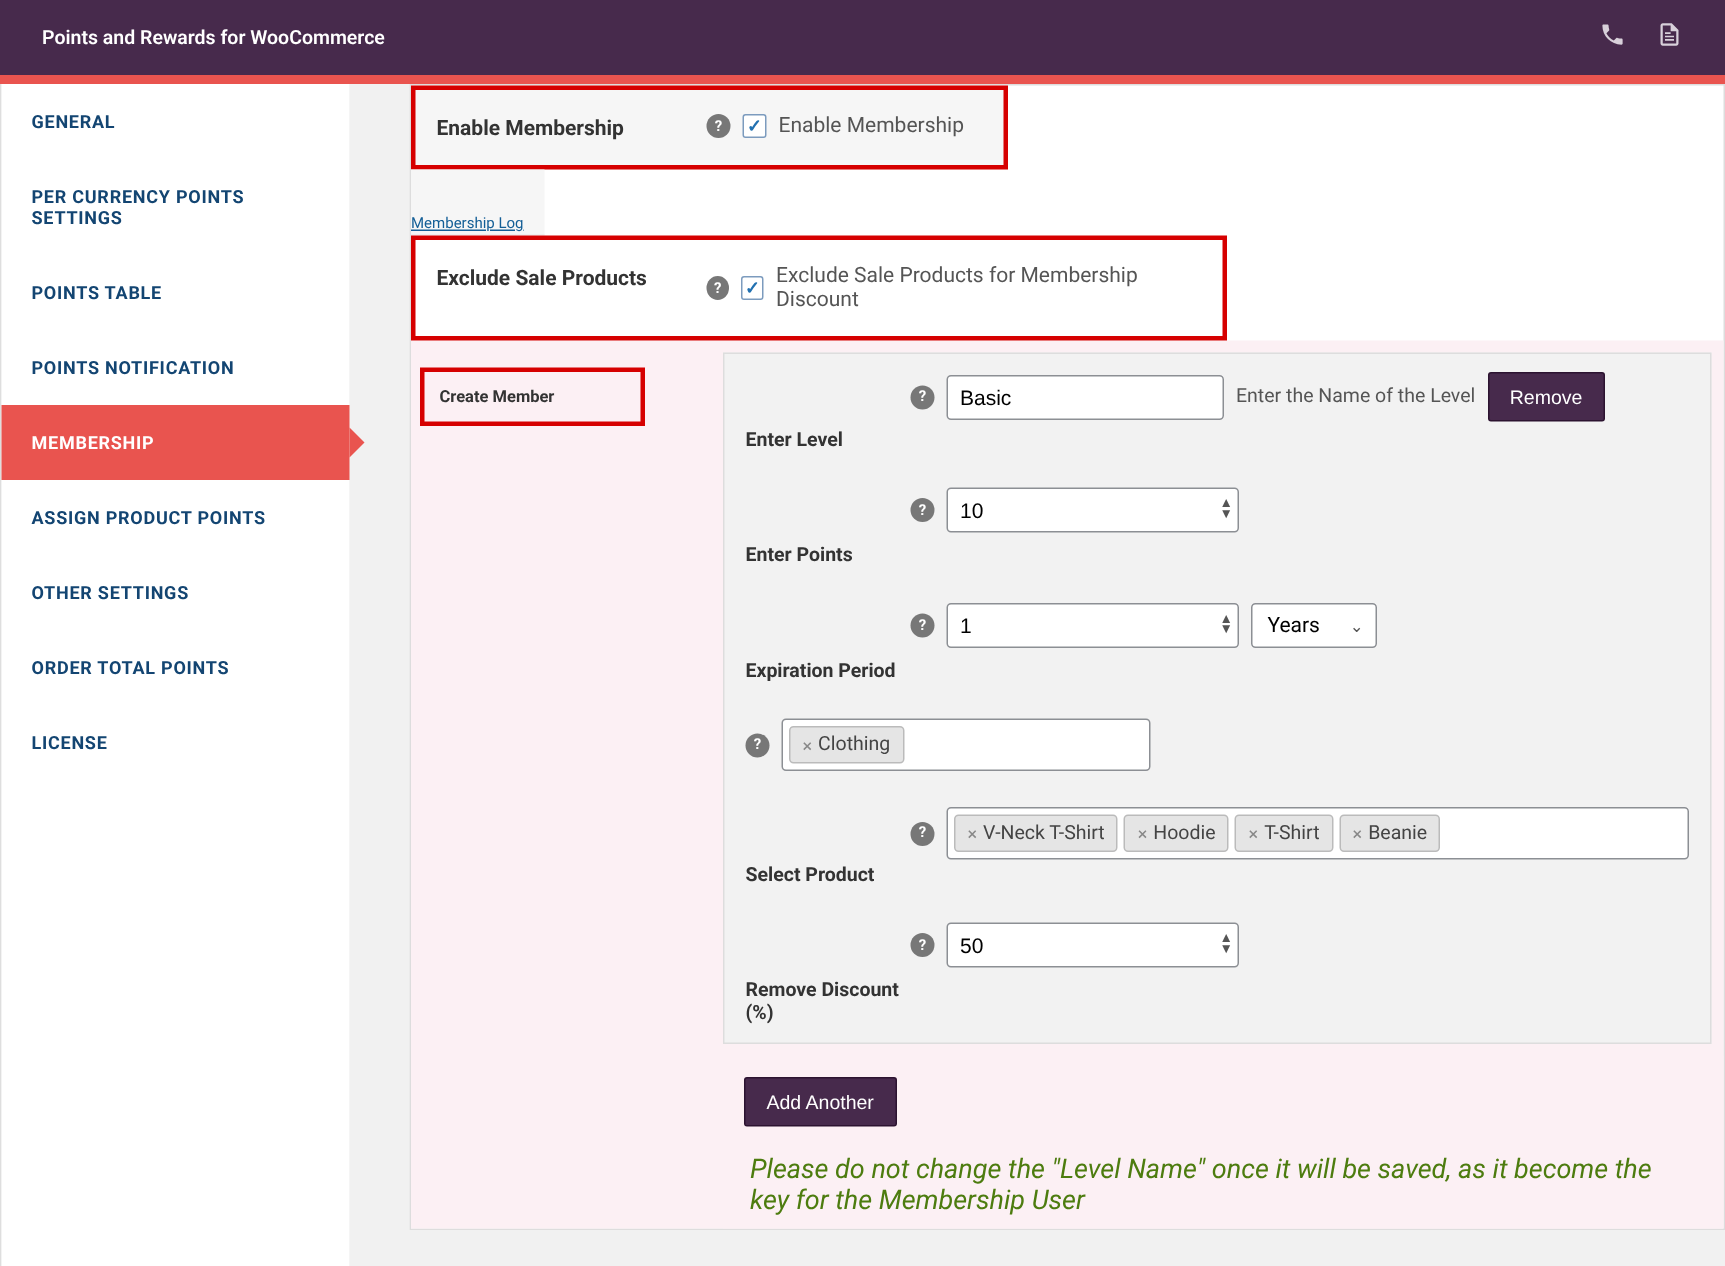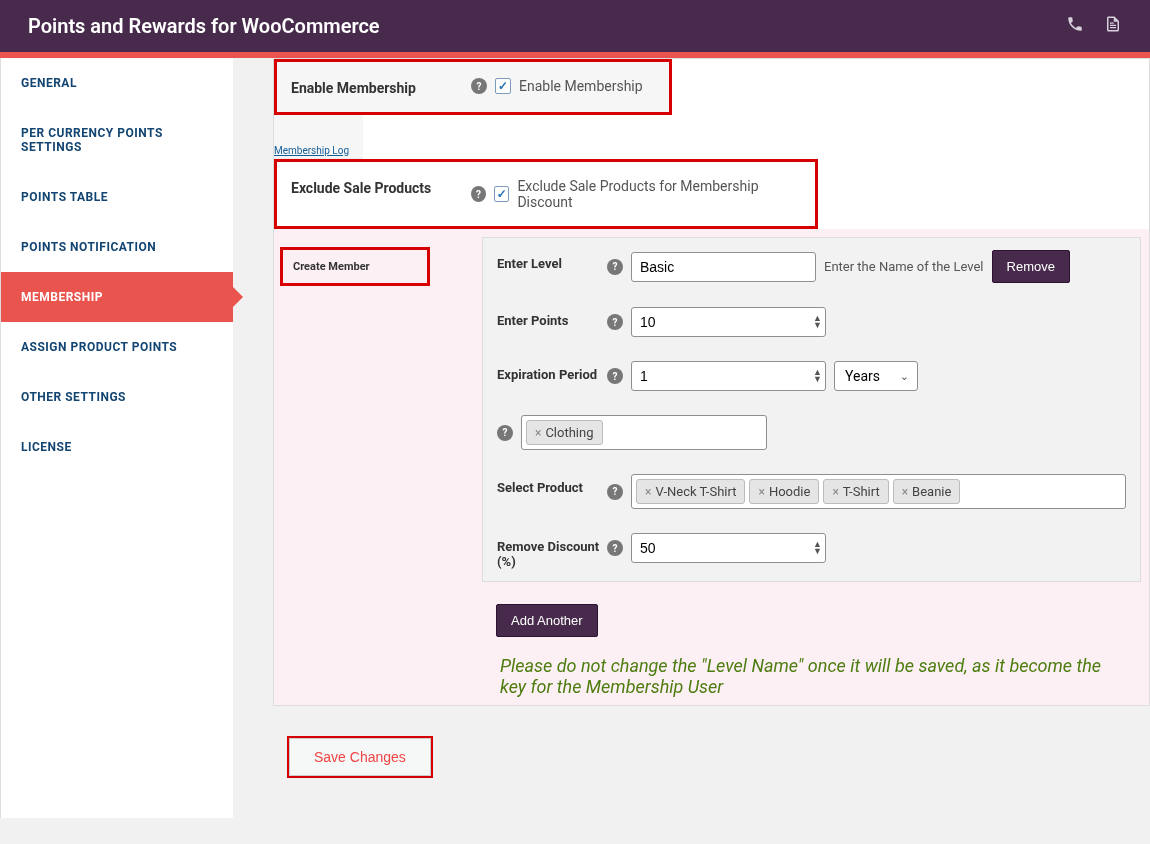--- a/index.html
+++ b/index.html
@@ -1,18 +1,18 @@
 <!DOCTYPE html>
 <html><head>
 <meta charset="utf-8">
 <style>
 * { box-sizing: border-box; margin: 0; padding: 0; }
 body { font-family: -apple-system, BlinkMacSystemFont, "Segoe UI", Roboto, sans-serif; background: #f1f1f1; }
 .header { background: #472a4c; color: #fff; padding: 14px 28px; display: flex; align-items: center; justify-content: space-between; }
-.header-title { font-size: 20px; font-weight: 600; }
+.header-title { font-size: 13px; font-weight: 600; }
 .header-icons { display: flex; gap: 20px; color: #d8d0da; }
 .header-icons span { cursor: pointer; }
 .accent-bar { height: 6px; background: #e9544f; margin-top: 0; }
 .layout { display: flex; border-left: 1px solid #dedede; }
 .sidebar { width: 232px; background: #fff; flex-shrink: 0; }
 .sidebar-item { padding: 18px 20px; color: #134572; font-size: 12px; font-weight: 700; letter-spacing: 0.5px; cursor: pointer; position: relative; }
 .sidebar-item.active { background: #e9544f; color: #fff; }
 .sidebar-item.active::after { content: ""; position: absolute; right: -10px; top: 50%; transform: translateY(-50%); border-left: 10px solid #e9544f; border-top: 10px solid transparent; border-bottom: 10px solid transparent; }
 .main { flex: 1; padding: 0 0 40px 40px; background: #f1f1f1; }
 .panel { background: #fff; border: 1px solid #ddd; }
@@ -23,21 +23,21 @@
 .help-icon { width: 16px; height: 16px; border-radius: 50%; background: #777; color: #fff; font-size: 10px; display: inline-flex; align-items: center; justify-content: center; font-weight: bold; }
 .checkbox { width: 16px; height: 16px; border: 1px solid #7c9bbe; border-radius: 2px; display: inline-flex; align-items: center; justify-content: center; cursor: pointer; background: #fff; }
 .checkbox.checked::after { content: "✓"; color: #2271b1; font-size: 12px; font-weight: bold; }
 .membership-log { color: #135e96; text-decoration: underline; font-size: 10px; margin-left: auto; cursor: pointer; }
 .exclude-row-wrap { display:flex; }
 .create-row { background: #fcf0f4; display: flex; align-items: stretch; padding: 0; }
 .create-label-wrap { padding: 18px 12px 0 6px; }
 .create-label-box { border: 3px solid #d60000; padding: 10px 26px 10px 10px; font-weight: 700; color: #333; font-size: 11px; width: 150px; background: #fcf0f4; }
 .form-table { flex: 1; background: #f2f2f2; border: 1px solid #ddd; margin: 4px 8px 8px 0; }
 .form-row { display: flex; align-items: flex-start; padding: 12px 14px; }
-.form-row-label { width: 110px; font-weight: 700; color: #333; font-size: 13px; padding-top: 6px; }
+.form-row-label { width: 110px; font-weight: 700; color: #333; font-size: 13px; padding-top: 6px; margin-top: 32px; }
 .form-row-body { flex: 1; display: flex; align-items: center; gap: 8px; }
 input[type=text], input.num { border: 1px solid #8c8f94; border-radius: 3px; padding: 6px 8px; font-size: 14px; background: #fff; }
 .num-wrap { position: relative; display: inline-block; }
 .num-wrap .spin { position: absolute; right: 4px; top: 50%; transform: translateY(-50%); font-size: 9px; color: #555; line-height: 7px; pointer-events: none; }
 .hint { color: #555; font-size: 13px; }
 .btn { background: #472a4c; color: #fff; border: 1px solid #2c1330; padding: 8px 14px; font-size: 13px; cursor: pointer; border-radius: 2px; }
 .select-box { border: 1px solid #8c8f94; border-radius: 3px; padding: 6px 24px 6px 10px; background: #fff; position: relative; font-size: 14px; display: inline-flex; align-items: center; }
 .select-box .chev { position: absolute; right: 8px; color: #555; font-size: 11px; }
 .tag-box { border: 1px solid #8c8f94; border-radius: 3px; padding: 4px; background: #fff; display: flex; flex-wrap: wrap; gap: 4px; min-height: 34px; align-items: center; }
 .tag { background: #e5e5e5; border: 1px solid #bbb; border-radius: 3px; padding: 4px 8px; font-size: 13px; color: #444; display: inline-flex; align-items: center; gap: 2px; }
@@ -70,20 +70,21 @@
 
 <div class="layout">
   <div class="sidebar">
     <div class="sidebar-item">GENERAL</div>
     <div class="sidebar-item">PER CURRENCY POINTS SETTINGS</div>
     <div class="sidebar-item">POINTS TABLE</div>
     <div class="sidebar-item">POINTS NOTIFICATION</div>
     <div class="sidebar-item active">MEMBERSHIP</div>
     <div class="sidebar-item">ASSIGN PRODUCT POINTS</div>
     <div class="sidebar-item">OTHER SETTINGS</div>
+    <div class="sidebar-item">ORDER TOTAL POINTS</div>
     <div class="sidebar-item">LICENSE</div>
   </div>
 
   <div class="main">
     <div class="panel">
 
       <div class="first-row-wrap">
         <div class="row highlight" style="flex:0 0 auto; width: 398px; background:#f6f6f6;">
           <div class="row-label">Enable Membership</div>
           <div class="row-body">

